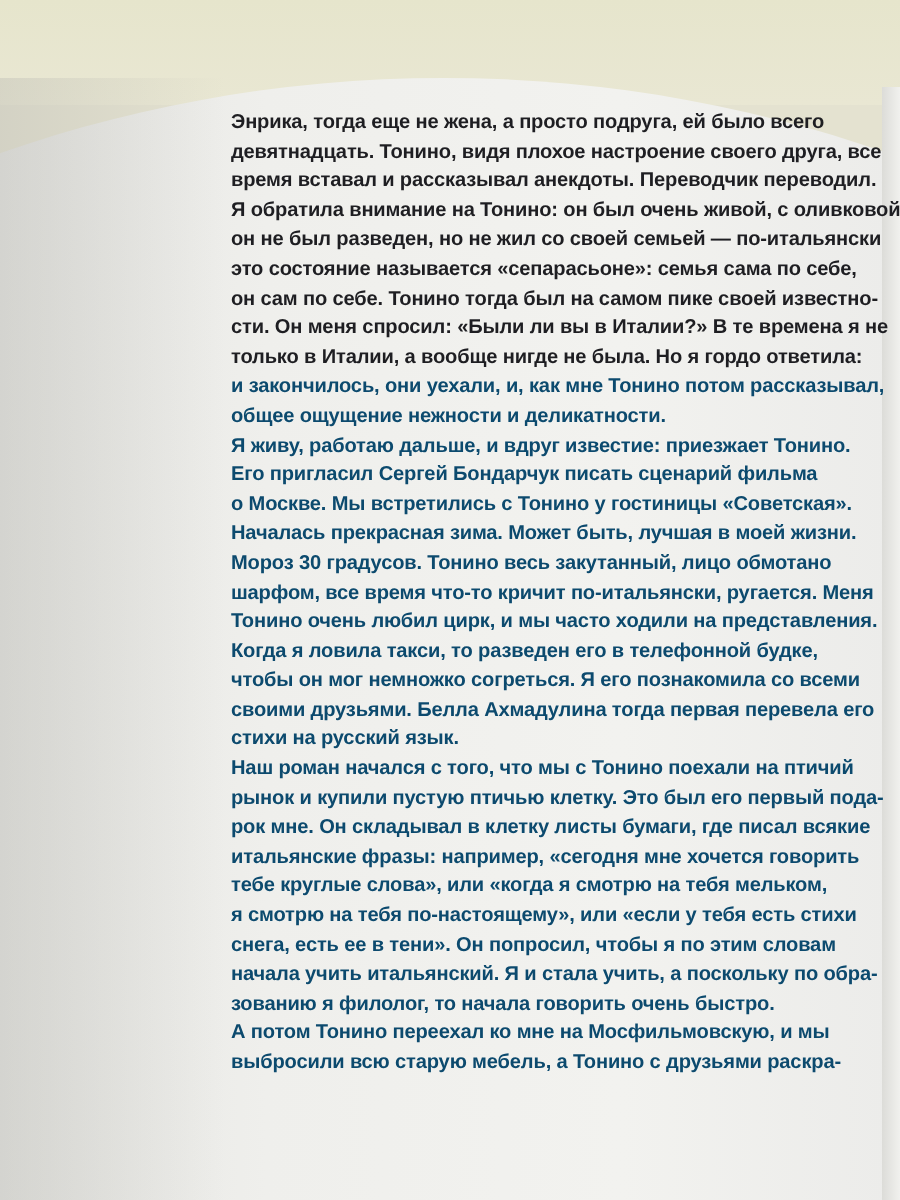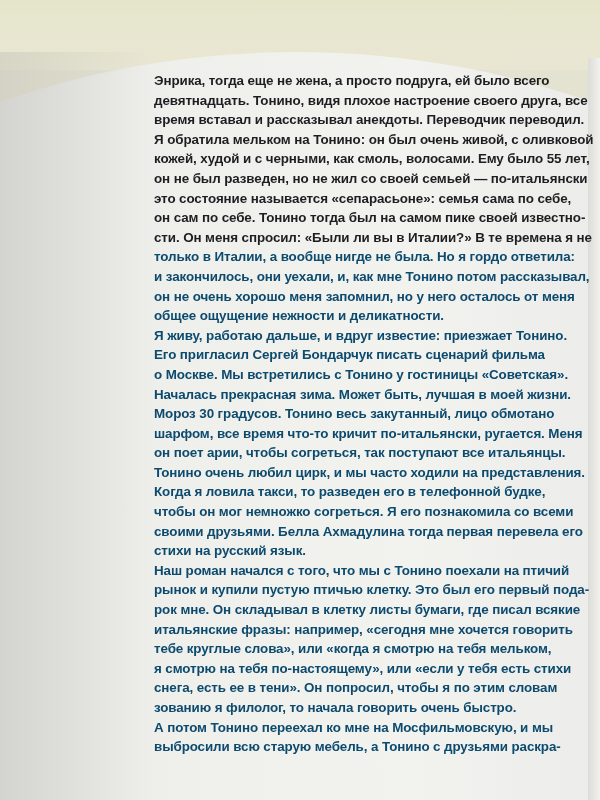--- a/index.html
+++ b/index.html
@@ -40,46 +40,44 @@
 
 <div class="backdrop"></div>
 <div class="page"></div>
 <div class="page-shadow-left"></div>
 <div class="edge"></div>
 
 <div class="text">
   <span class="line">Энрика, тогда еще не жена, а просто подруга, ей было всего</span>
   <span class="line">девятнадцать. Тонино, видя плохое настроение своего друга, все</span>
   <span class="line">время вставал и рассказывал анекдоты. Переводчик переводил.</span>
-  <span class="line">Я обратила мельком на Тонино: он был очень живой, с оливковой</span>
-  <span class="line">кожей, худой и с черными, как смоль, волосами. Ему было 55 лет,</span>
+  <span class="line">Я обратила внимание на Тонино: он был очень живой, с оливковой</span>
   <span class="line">он не был разведен, но не жил со своей семьей — по-итальянски</span>
   <span class="line">это состояние называется «сепарасьоне»: семья сама по себе,</span>
   <span class="line">он сам по себе. Тонино тогда был на самом пике своей известно-</span>
   <span class="line">сти. Он меня спросил: «Были ли вы в Италии?» В те времена я не</span>
   <span class="line">только в Италии, а вообще нигде не была. Но я гордо ответила:</span>
   <span class="line">и закончилось, они уехали, и, как мне Тонино потом рассказывал,</span>
-  <span class="line">он не очень хорошо меня запомнил, но у него осталось от меня</span>
   <span class="line">общее ощущение нежности и деликатности.</span>
   <span class="line">Я живу, работаю дальше, и вдруг известие: приезжает Тонино.</span>
   <span class="line">Его пригласил Сергей Бондарчук писать сценарий фильма</span>
   <span class="line">о Москве. Мы встретились с Тонино у гостиницы «Советская».</span>
   <span class="line">Началась прекрасная зима. Может быть, лучшая в моей жизни.</span>
   <span class="line">Мороз 30 градусов. Тонино весь закутанный, лицо обмотано</span>
   <span class="line">шарфом, все время что-то кричит по-итальянски, ругается. Меня</span>
-  <span class="line">он поет арии, чтобы согреться, так поступают все итальянцы.</span>
   <span class="line">Тонино очень любил цирк, и мы часто ходили на представления.</span>
   <span class="line">Когда я ловила такси, то разведен его в телефонной будке,</span>
   <span class="line">чтобы он мог немножко согреться. Я его познакомила со всеми</span>
   <span class="line">своими друзьями. Белла Ахмадулина тогда первая перевела его</span>
   <span class="line">стихи на русский язык.</span>
   <span class="line">Наш роман начался с того, что мы с Тонино поехали на птичий</span>
   <span class="line">рынок и купили пустую птичью клетку. Это был его первый пода-</span>
   <span class="line">рок мне. Он складывал в клетку листы бумаги, где писал всякие</span>
   <span class="line">итальянские фразы: например, «сегодня мне хочется говорить</span>
   <span class="line">тебе круглые слова», или «когда я смотрю на тебя мельком,</span>
   <span class="line">я смотрю на тебя по-настоящему», или «если у тебя есть стихи</span>
   <span class="line">снега, есть ее в тени». Он попросил, чтобы я по этим словам</span>
+  <span class="line">начала учить итальянский. Я и стала учить, а поскольку по обра-</span>
   <span class="line">зованию я филолог, то начала говорить очень быстро.</span>
   <span class="line">А потом Тонино переехал ко мне на Мосфильмовскую, и мы</span>
   <span class="line">выбросили всю старую мебель, а Тонино с друзьями раскра-</span>
 
 </div>
 
 </body></html>

